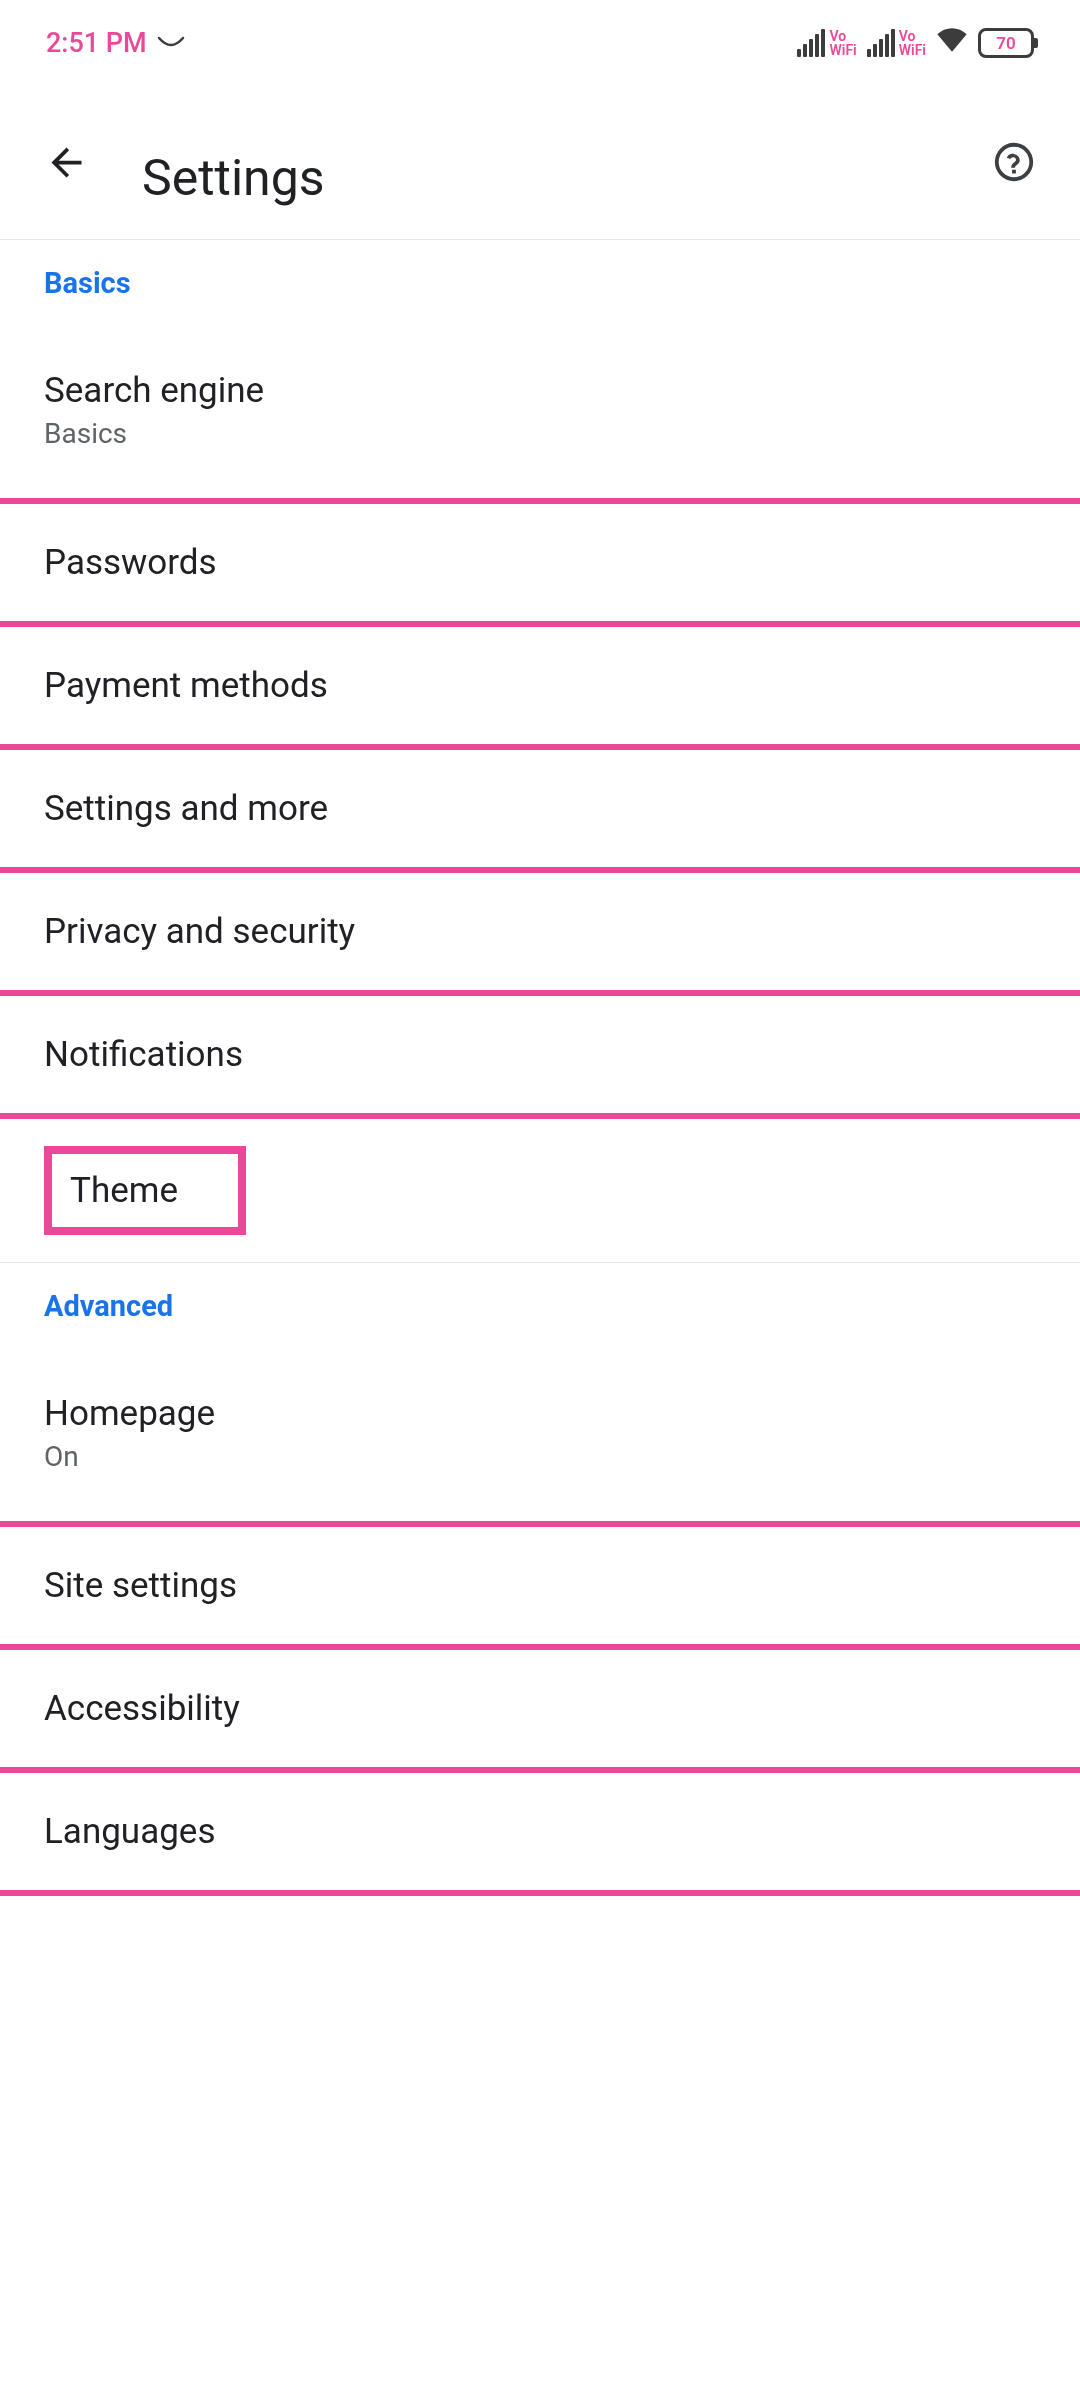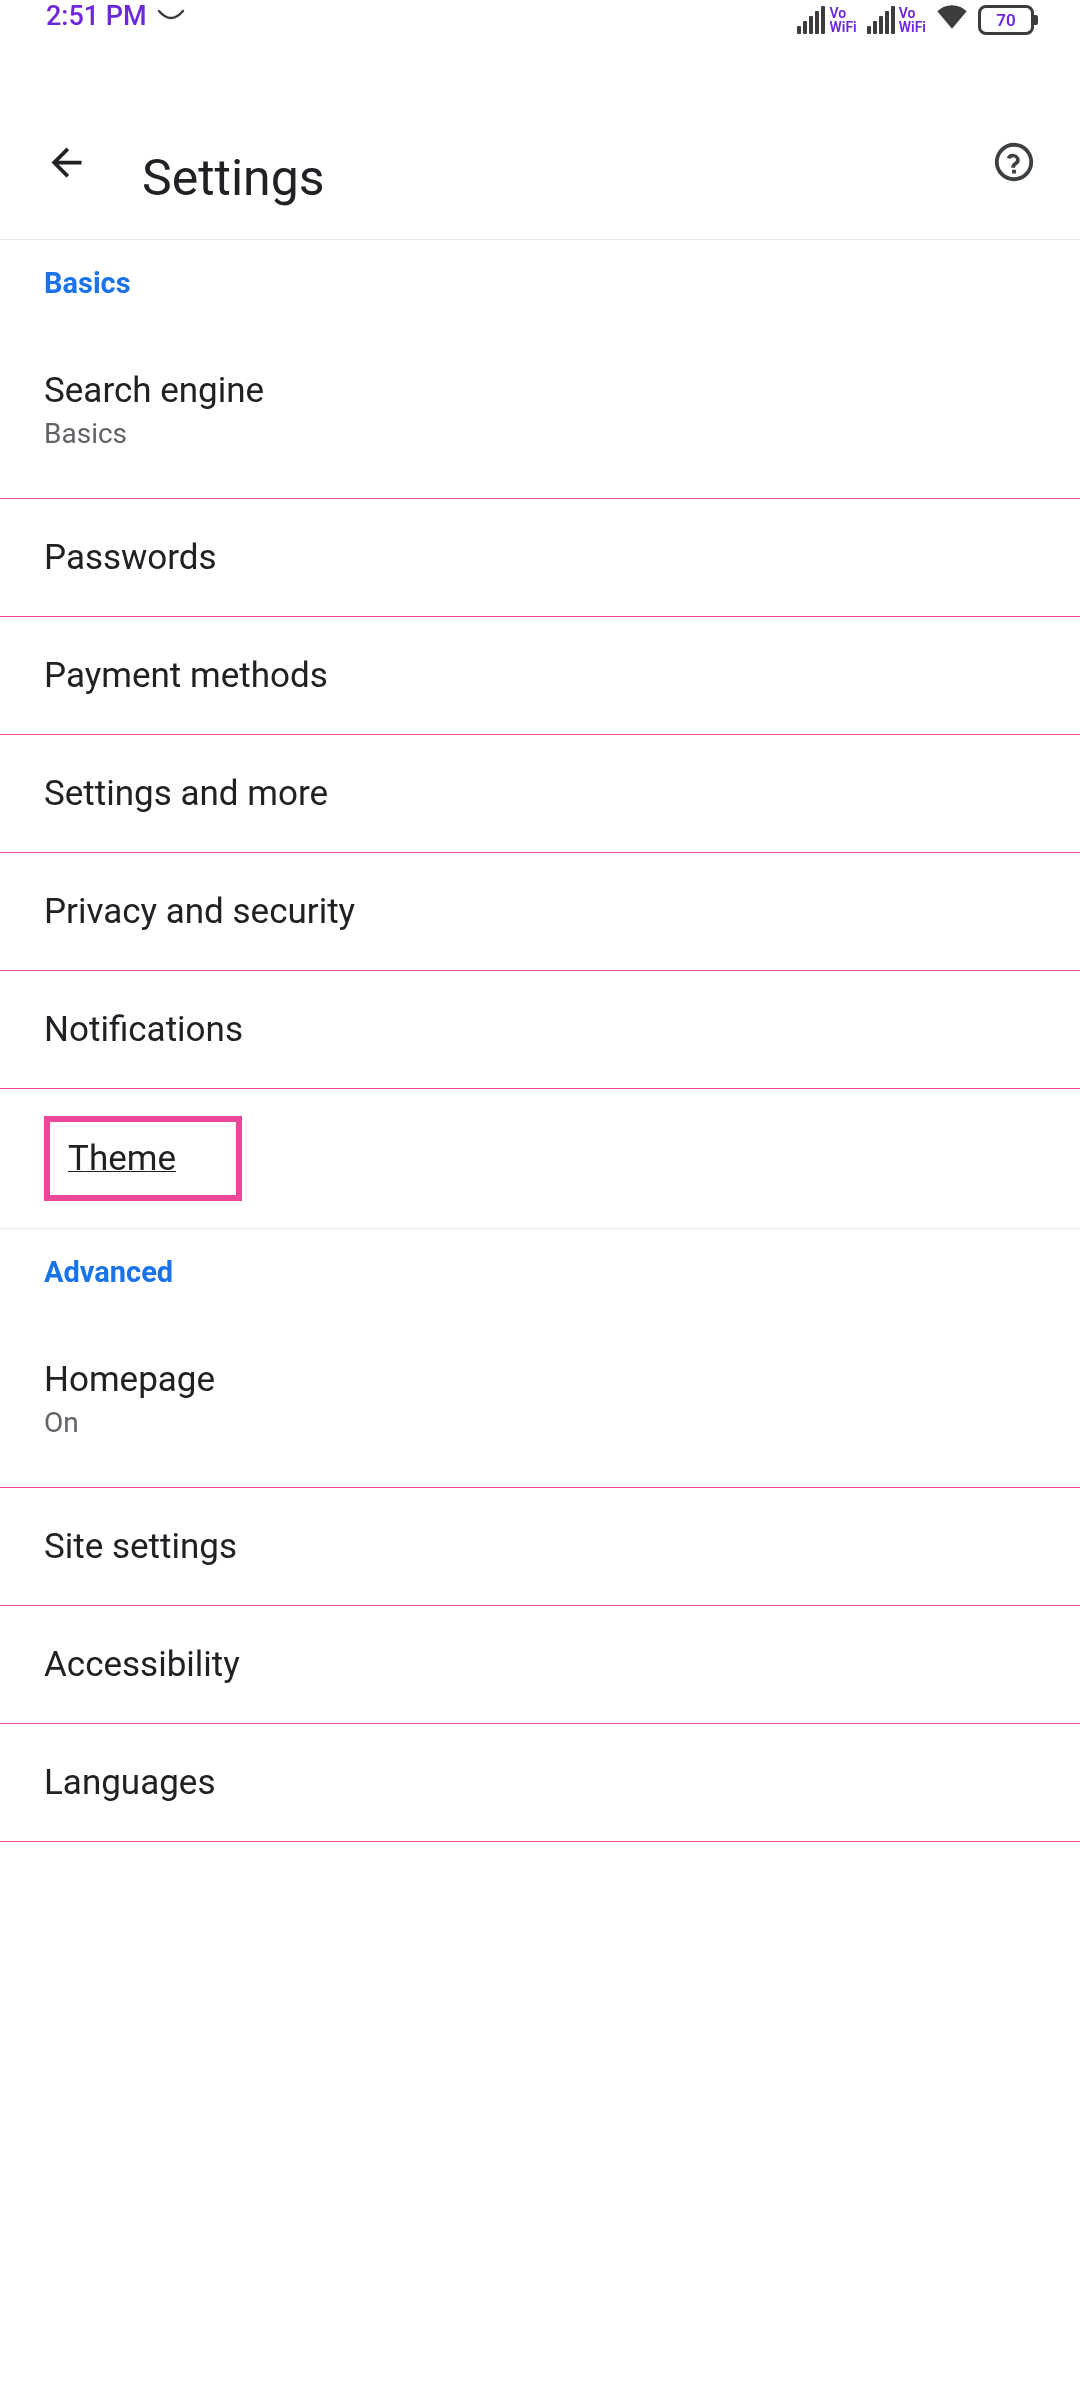--- a/index.html
+++ b/index.html
@@ -13,24 +13,24 @@
       width: 1080px;
       height: 2400px;
       background: #ffffff;
       color: #202124;
       overflow: hidden;
     }
     .status-bar {
       height: 85px;
       display: flex;
       justify-content: space-between;
-      align-items: flex-start;
+      align-items: center;
       padding: 0 46px 0 46px;
       font-size: 27px;
-      color: #6d28d9;
+      color: #ec4899;
     }
     .status-left {
       display: flex;
       align-items: center;
       gap: 10px;
       font-weight: 500;
     }
     .status-right {
       display: flex;
       align-items: center;
@@ -125,21 +125,21 @@
       width: 100%;
     }
     .section-header {
       padding: 26px 44px 22px 44px;
       font-size: 29px;
       font-weight: 700;
       color: #1a73e8;
     }
     .list-item {
       padding: 38px 44px;
-      border-bottom: 1px solid #ec4899;
+      border-bottom: 6px solid #ec4899;
       display: flex;
       flex-direction: column;
       gap: 6px;
     }
     .list-item.tall {
       padding: 48px 44px;
     }
     .item-title {
       font-size: 35px;
       color: #202124;
@@ -148,23 +148,22 @@
     .item-subtitle {
       font-size: 28px;
       color: #5f6368;
     }
     .theme-item {
       padding: 27px 44px 27px 44px;
       border-bottom: 1px solid #e8e8e8;
     }
     .theme-highlight {
       display: inline-block;
-      border: 6px solid #ec4899;
+      border: 8px solid #ec4899;
       padding: 16px 60px 16px 18px;
-      text-decoration: underline;
     }
     .theme-highlight .item-title {
       font-size: 35px;
     }
     .smile-arc {
       width: 28px;
       height: 14px;
     }
   </style>
 </head>

